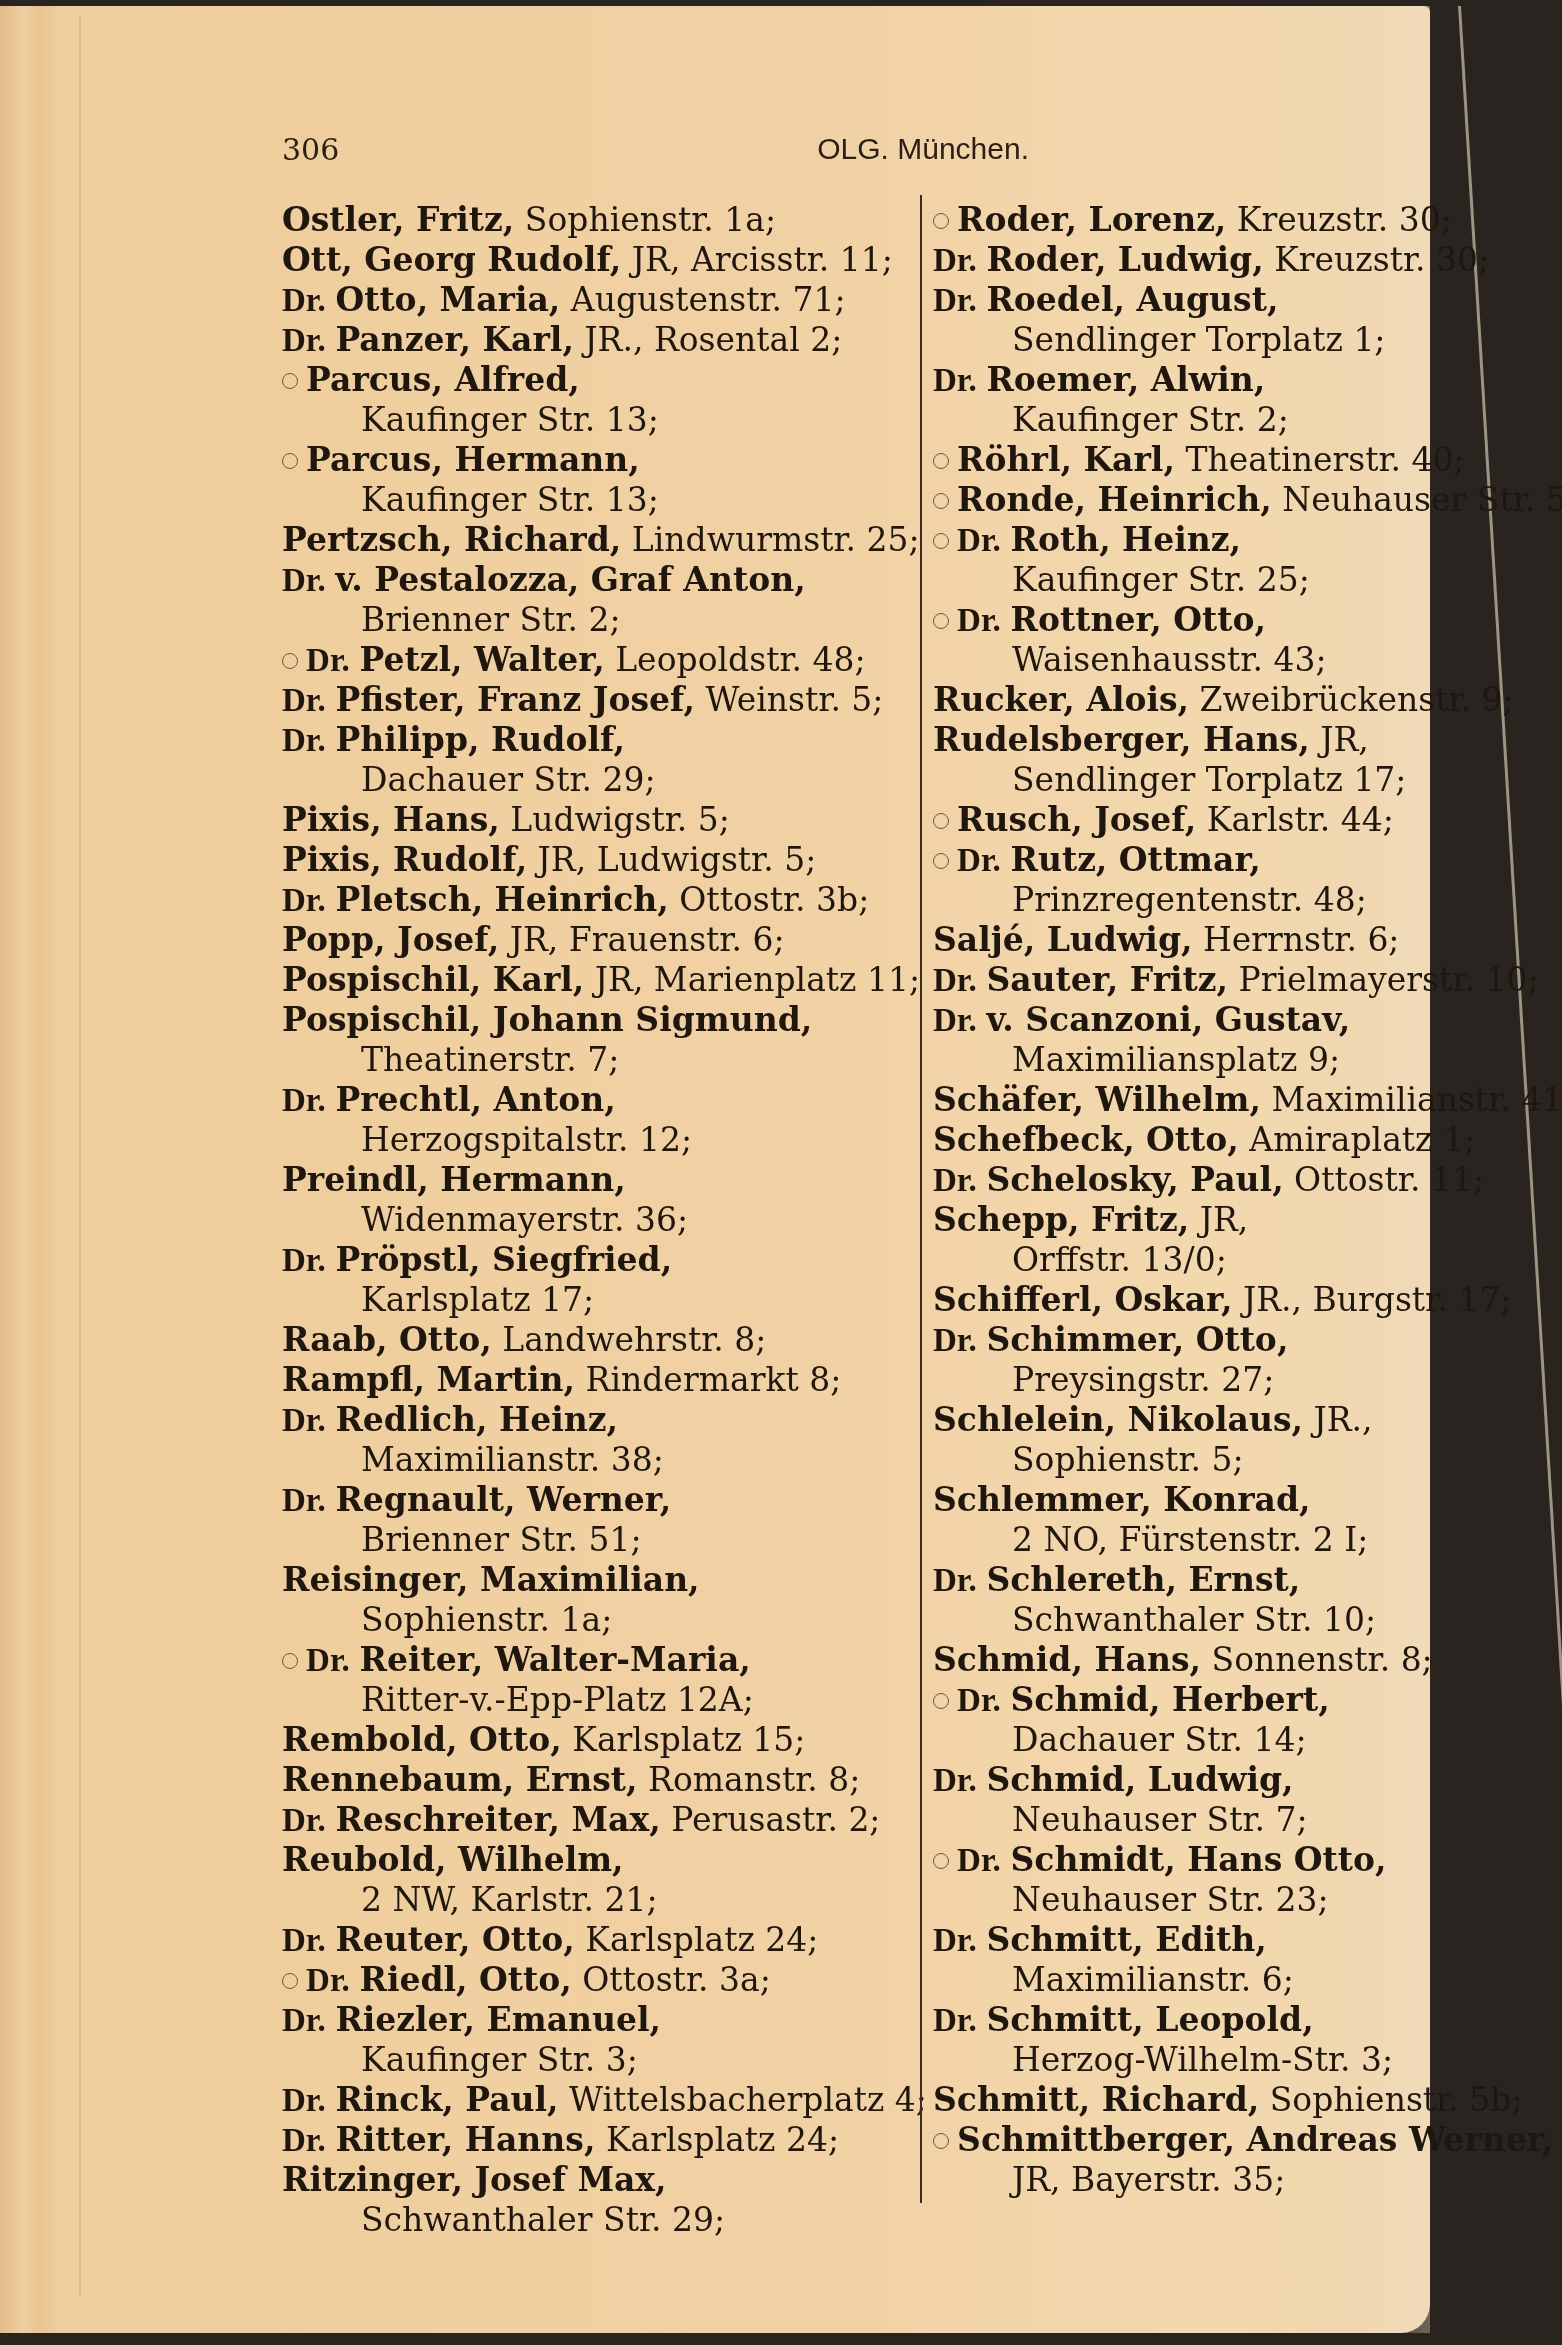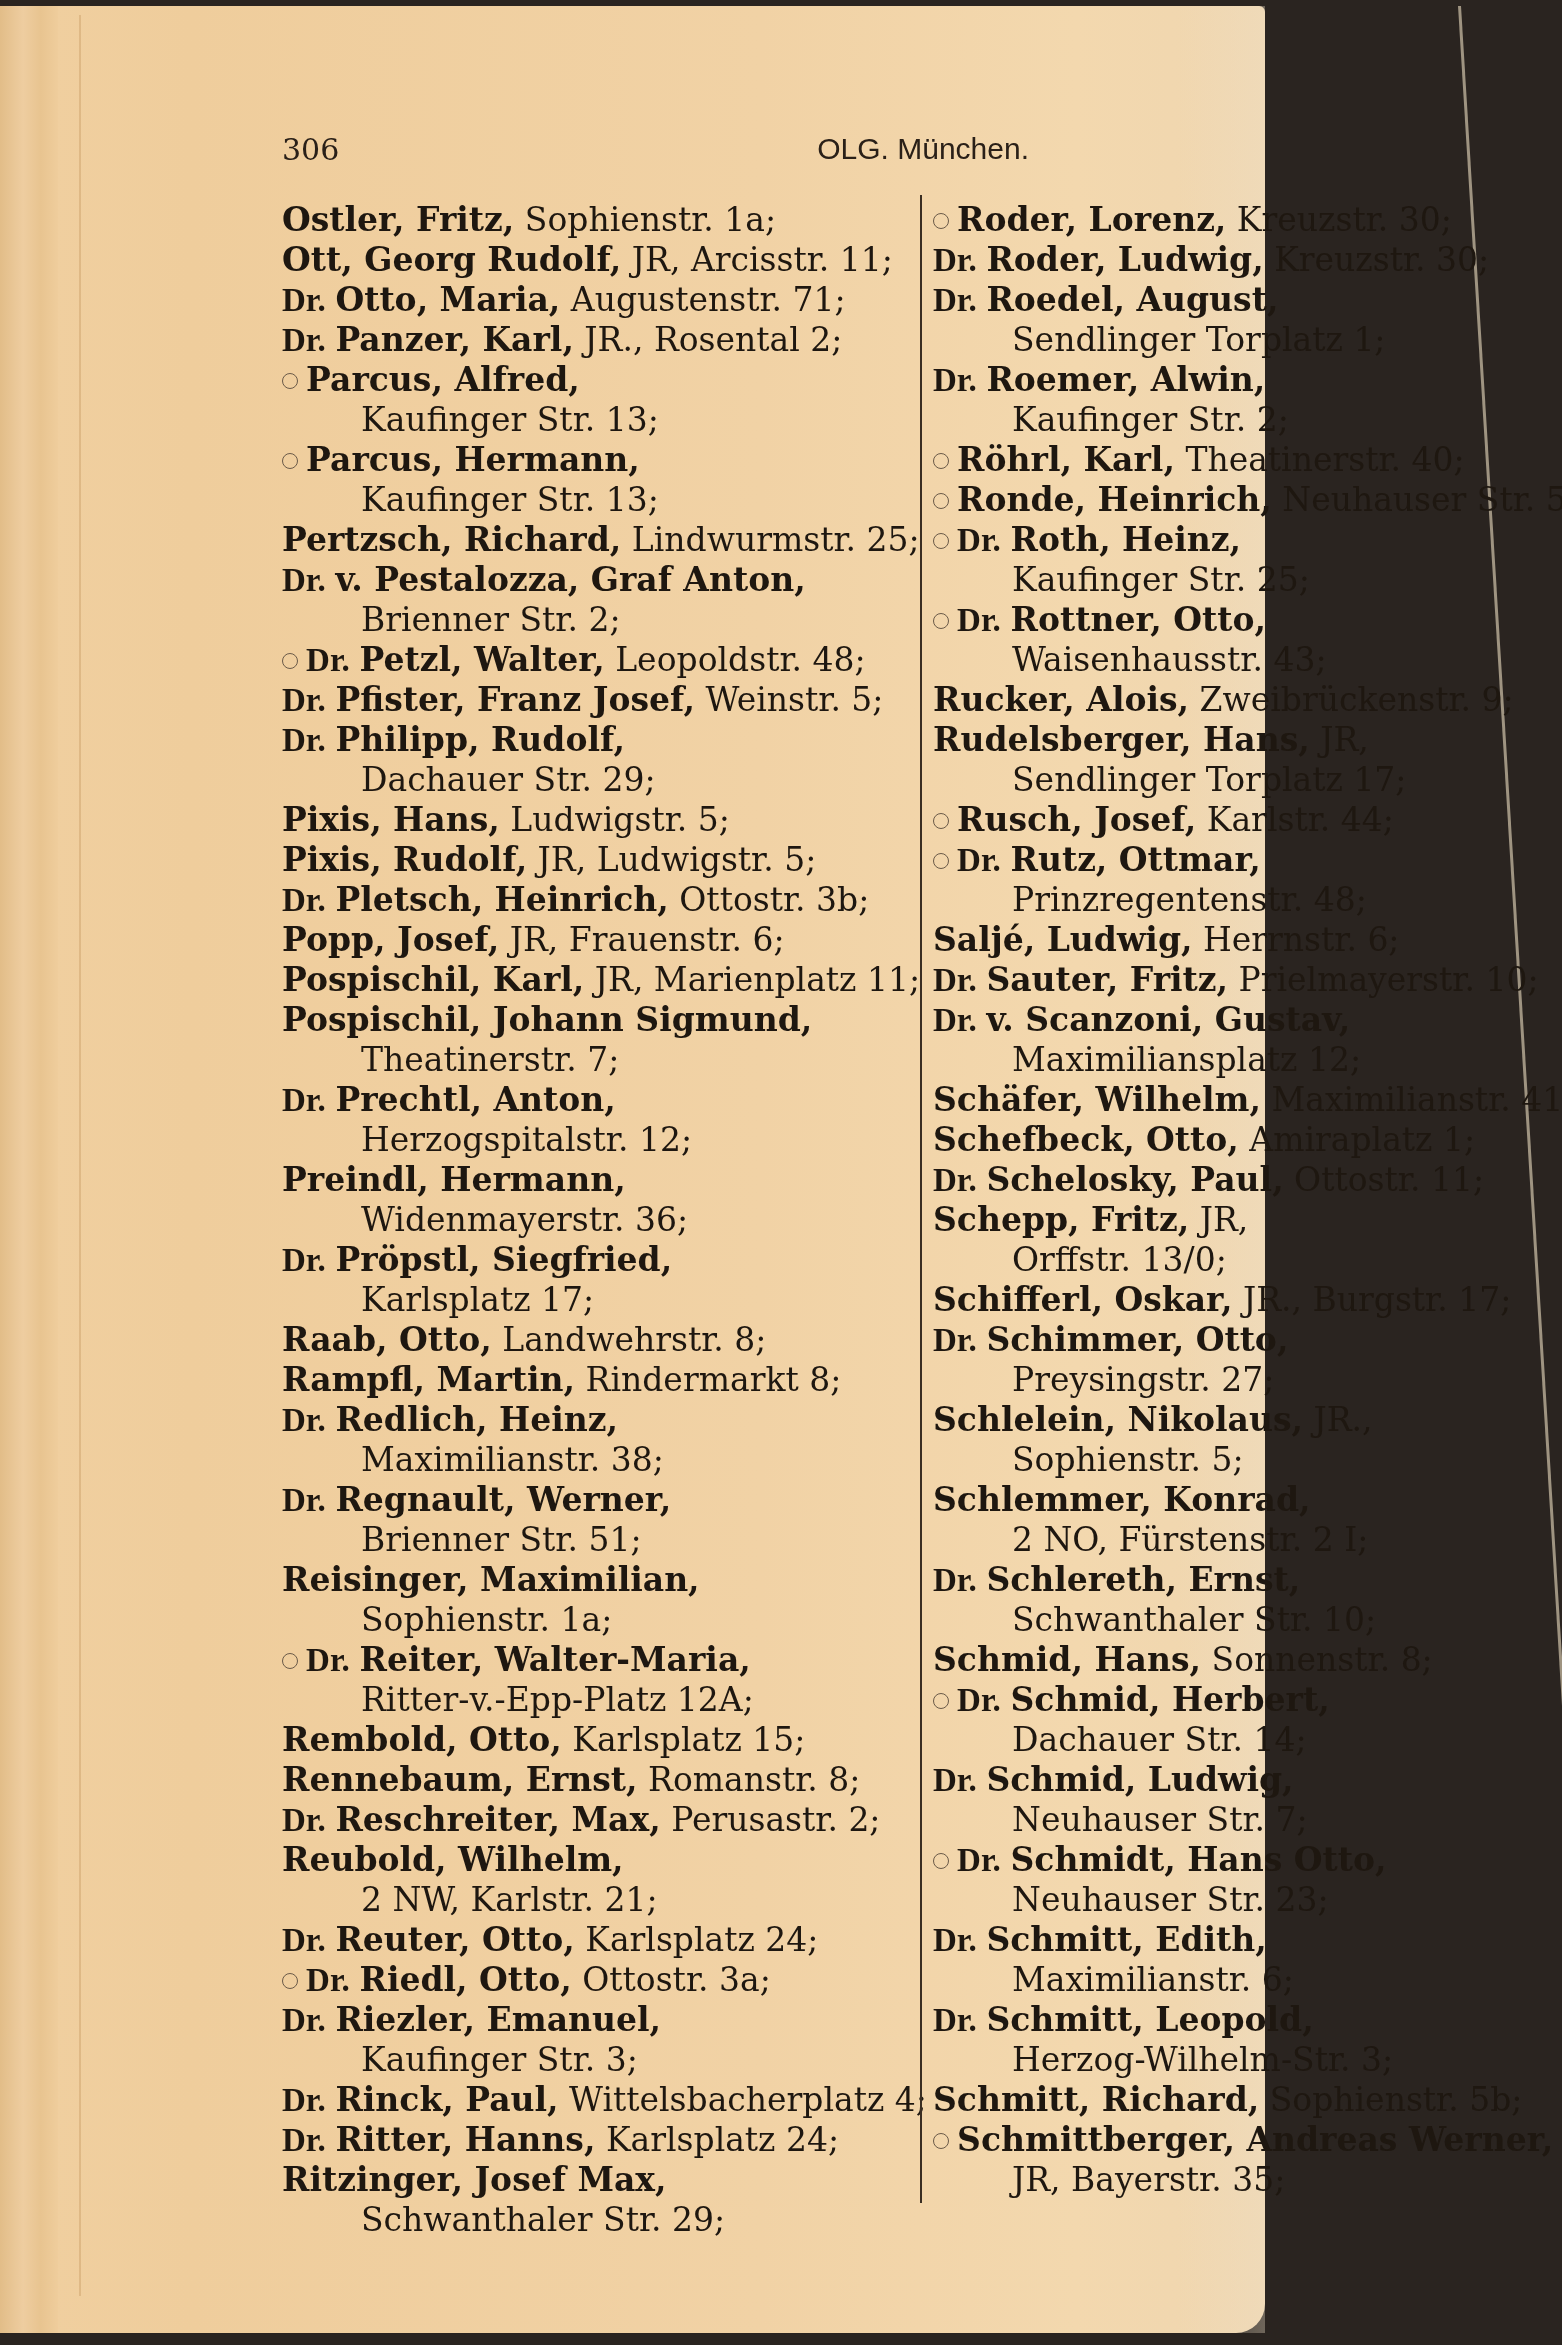--- a/index.html
+++ b/index.html
@@ -2,21 +2,21 @@
 <html><head>
 <meta charset="utf-8">
 <style>
   html, body { margin: 0; padding: 0; }
   body {
     width: 1562px; height: 2345px; overflow: hidden;
     background: #2a2420;
     font-family: "DejaVu Serif", serif;
   }
   .page {
-    position: absolute; left: 0; top: 5.8px; width: 1265px; height: 2327px;
+    position: absolute; left: 0; top: 5.8px; width: 1430px; height: 2327px;
     background: linear-gradient(90deg, #e9c797 0%, #f0cf9f 4%, #efcd9c 15%, #f1d2a5 60%, #f3d8ae 85%, #efd6b0 100%);
     border-radius: 0 5.8px 29px 0;
   }
   .gutter {
     position: absolute; left: 0; top: 0; width: 58px; height: 100%;
     background: linear-gradient(90deg, #e2bd88, #eecda0 40%, #e8c490 70%, #efcd9c);
   }
   .gutter-line { position: absolute; left: 79px; top: 9.7px; width: 1.9px; height: 98%; background: rgba(170,120,60,0.25); }
   .crease {
     position: absolute; top: 0; left: 1458px; width: 2.9px; height: 2337px;
@@ -262,21 +262,21 @@
       <div class="entry">
     <span class="name">Saljé, Ludwig,</span><span class="rest"> Herrnstr. 6;</span>
     
   </div>
       <div class="entry">
     <span class="title">Dr.</span><span class="name">Sauter, Fritz,</span><span class="rest"> Prielmayerstr. 10;</span>
     
   </div>
       <div class="entry">
     <span class="title">Dr.</span><span class="name">v. Scanzoni, Gustav,</span>
-    <span class="line2">Maximiliansplatz 12;</span>
+    <span class="line2">Maximiliansplatz 9;</span>
   </div>
       <div class="entry">
     <span class="name">Schäfer, Wilhelm,</span><span class="rest"> Maximilianstr. 41;</span>
     
   </div>
       <div class="entry">
     <span class="name">Schefbeck, Otto,</span><span class="rest"> Amiraplatz 1;</span>
     
   </div>
       <div class="entry">

